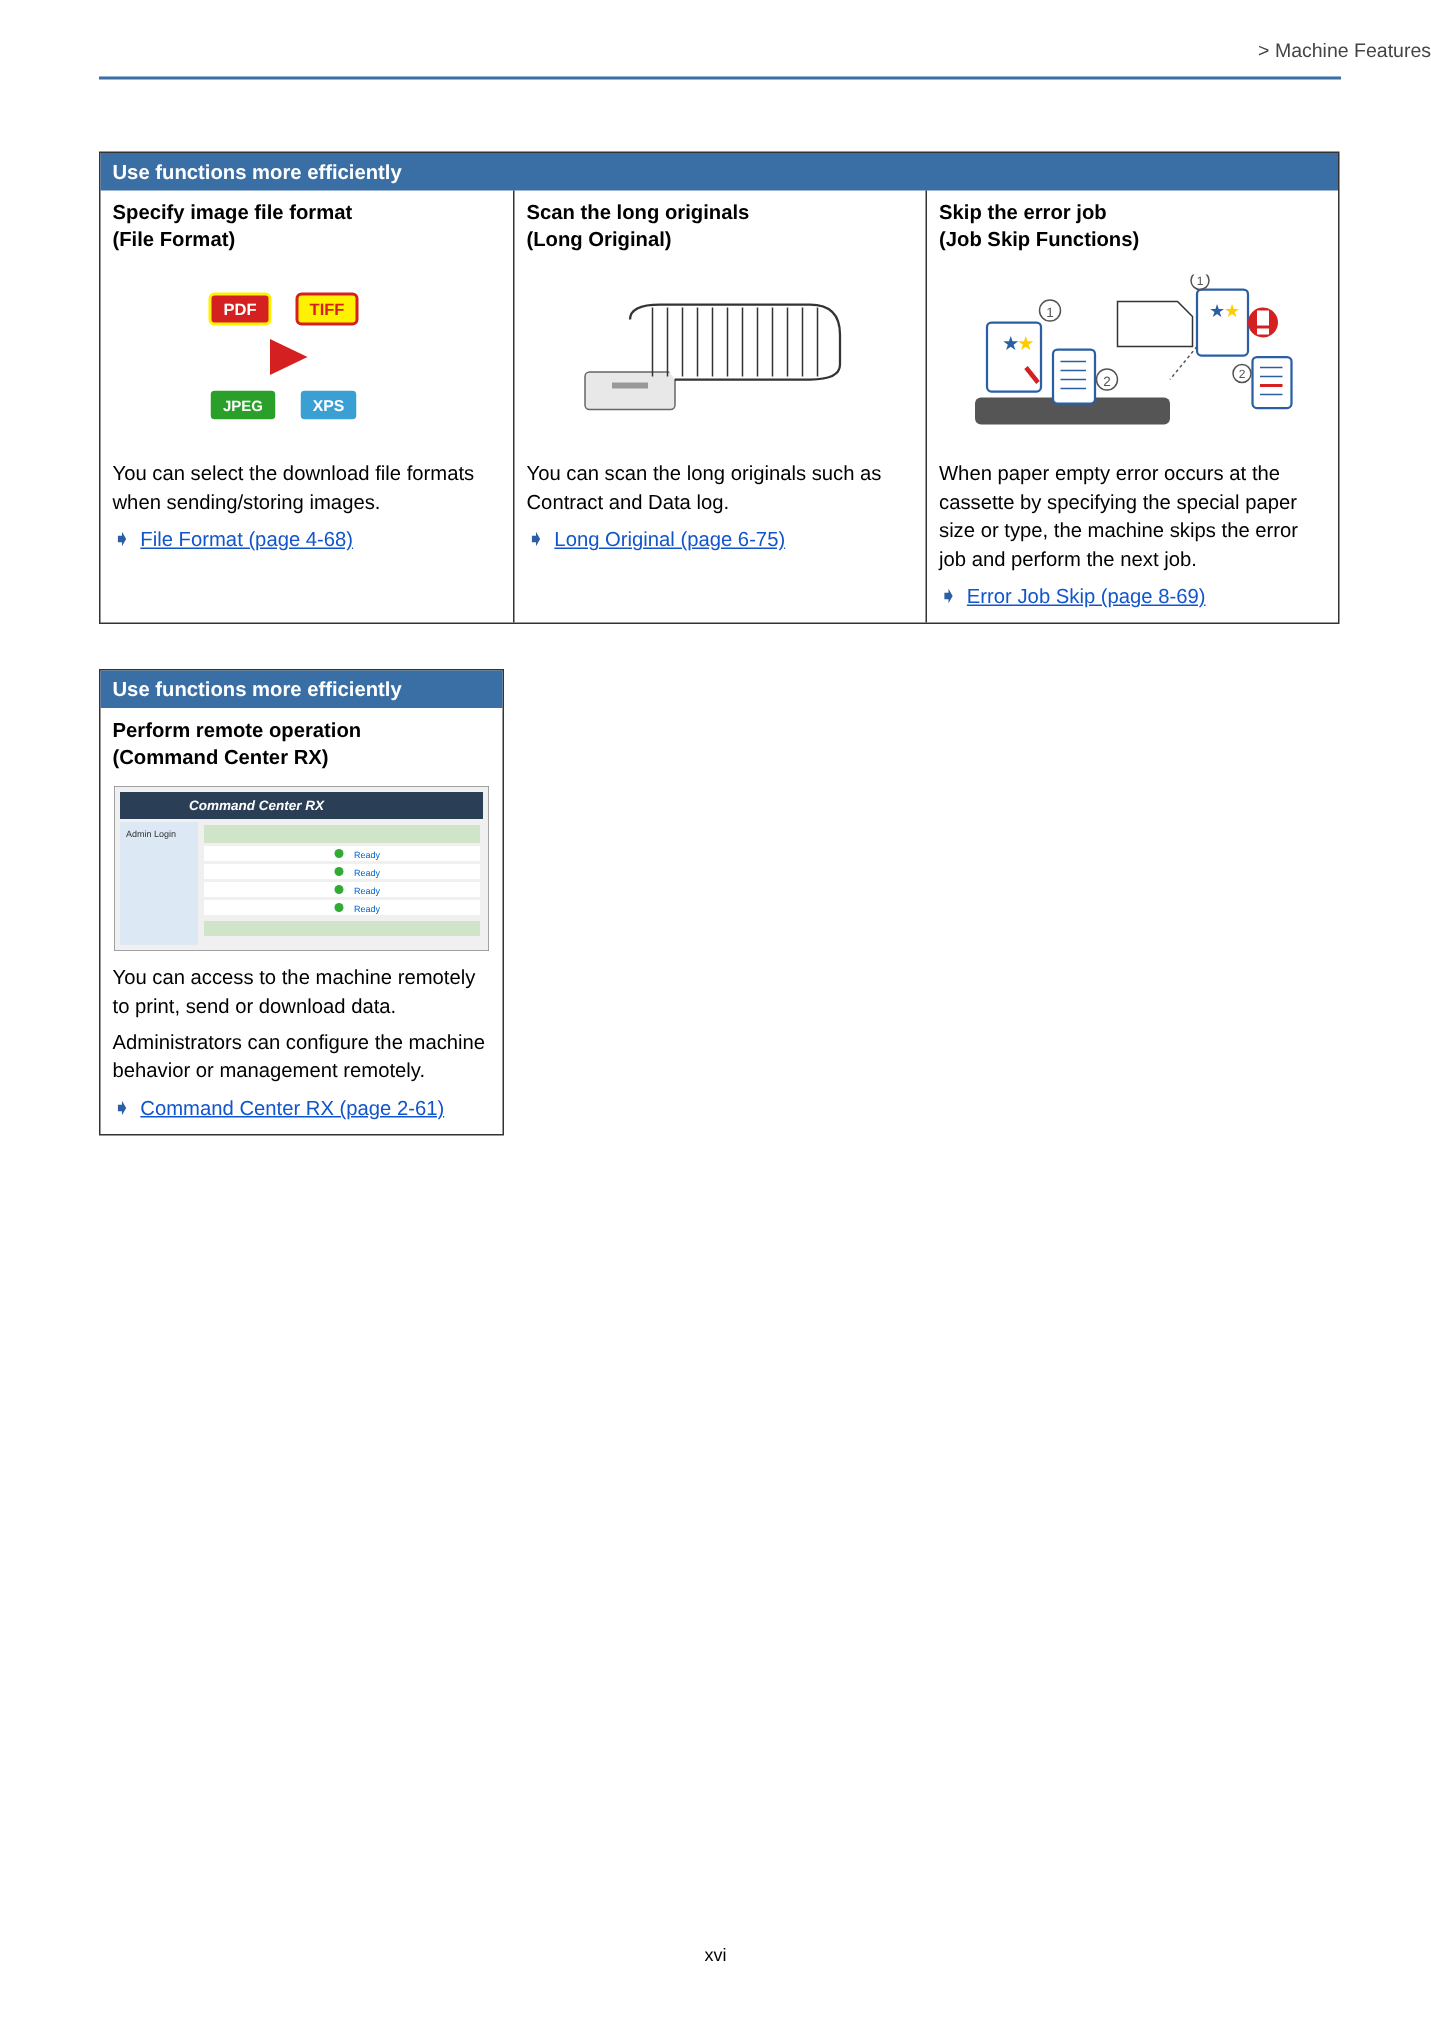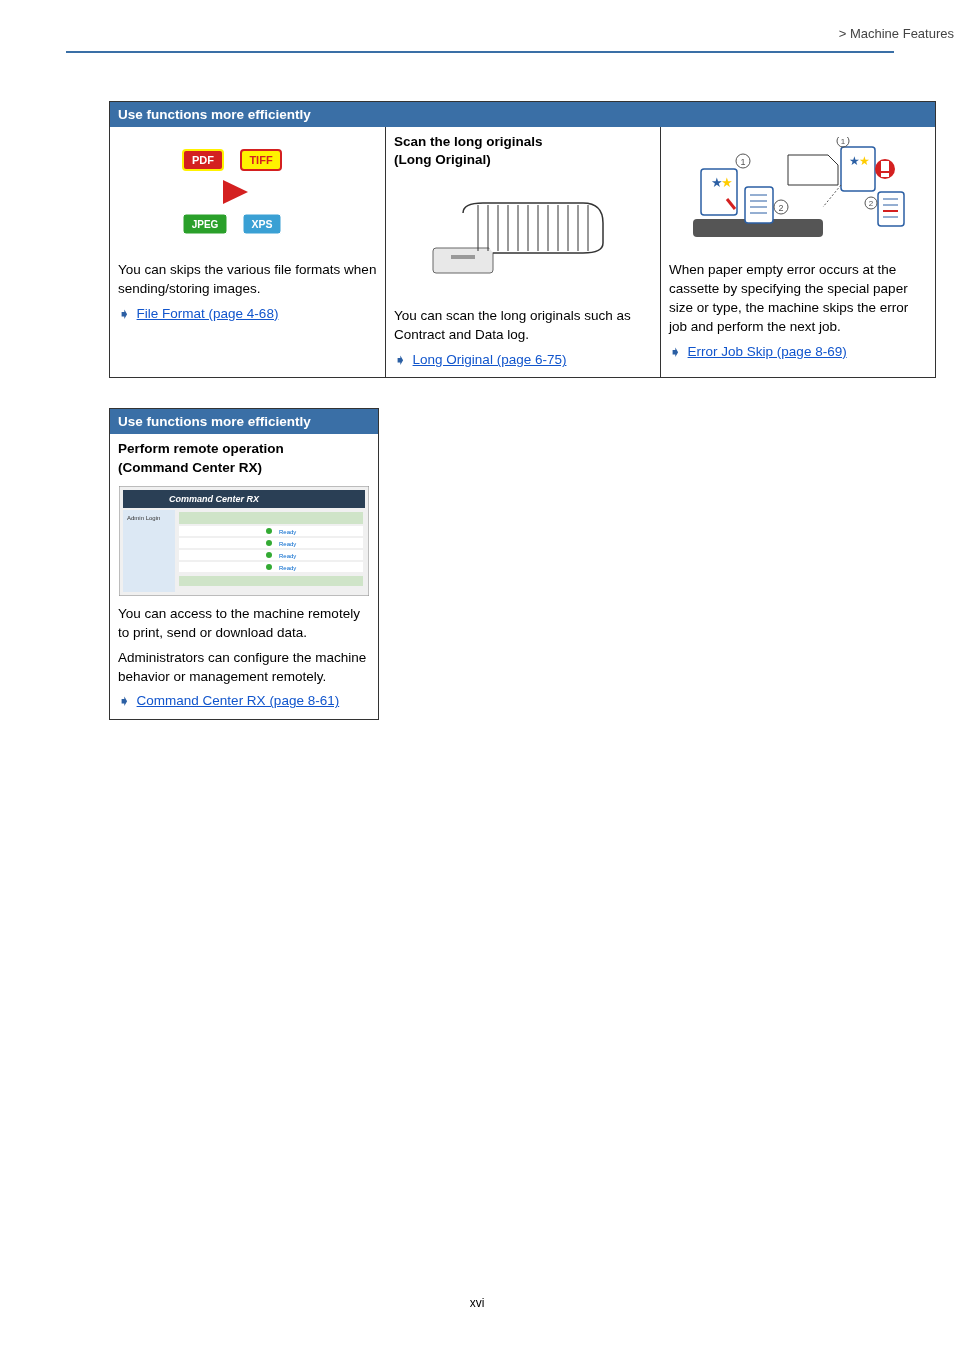--- a/index.html
+++ b/index.html
@@ -27,21 +27,20 @@
     margin-left: 66px;
   }
   .content {
     padding: 48px 0 0 66px;
     width: 828px;
   }
   .row {
     display: flex;
     gap: 8px;
     margin-bottom: 30px;
-    margin-left: 43px;
   }
   .card {
     border: 1px solid #333;
     width: 270px;
     background: #fff;
     display: flex;
     flex-direction: column;
   }
   .card-wide {
     width: 828px;
@@ -123,35 +122,39 @@
 <hr class="hr">
 
 <div class="content">
 
   <div class="row">
     <div class="card card-wide">
       <div class="card-header">Use functions more efficiently</div>
       <div class="row-inner-3">
 
         <div class="inner-col">
+          <div class="card-subheader">
+            <span>Specify image file format</span><br>
+            <span>(File Format)</span>
+          </div>
           <div class="card-figure">
             <svg width="170" height="100" viewBox="0 0 170 100">
               <rect x="20" y="8" width="40" height="20" rx="3" fill="#d42020" stroke="#fff200" stroke-width="2"></rect>
               <text x="40" y="22" text-anchor="middle" fill="#fff" font-size="11" font-family="Arial" font-weight="bold">PDF</text>
               <rect x="78" y="8" width="40" height="20" rx="3" fill="#fff200" stroke="#d42020" stroke-width="2"></rect>
               <text x="98" y="22" text-anchor="middle" fill="#d42020" font-size="11" font-family="Arial" font-weight="bold">TIFF</text>
               <polygon points="60,38 85,50 60,62" fill="#d42020"></polygon>
               <rect x="20" y="72" width="44" height="20" rx="3" fill="#2aa02a" stroke="#fff" stroke-width="1"></rect>
               <text x="42" y="86" text-anchor="middle" fill="#fff" font-size="10" font-family="Arial" font-weight="bold">JPEG</text>
               <rect x="80" y="72" width="38" height="20" rx="3" fill="#3aa0d4" stroke="#fff" stroke-width="1"></rect>
               <text x="99" y="86" text-anchor="middle" fill="#fff" font-size="10.5" font-family="Arial" font-weight="bold">XPS</text>
             </svg>
           </div>
           <div class="card-body">
-            <p>You can skips the various file formats when sending/storing images.</p>
+            <p>You can select the download file formats when sending/storing images.</p>
             <div class="link-row">
               <span class="arrow">➧</span>
               <a class="link">File Format (page 4-68)</a>
             </div>
           </div>
         </div>
 
         <div class="inner-col">
           <div class="card-subheader">
             <span>Scan the long originals</span><br>
@@ -181,20 +184,24 @@
           <div class="card-body">
             <p>You can scan the long originals such as Contract and Data log.</p>
             <div class="link-row">
               <span class="arrow">➧</span>
               <a class="link">Long Original (page 6-75)</a>
             </div>
           </div>
         </div>
 
         <div class="inner-col">
+          <div class="card-subheader">
+            <span>Skip the error job</span><br>
+            <span>(Job Skip Functions)</span>
+          </div>
           <div class="card-figure">
             <svg width="230" height="110" viewBox="0 0 230 110">
               <rect x="10" y="82" width="130" height="18" rx="4" fill="#555"></rect>
               <g transform="translate(18,32)">
                 <rect x="0" y="0" width="36" height="46" rx="3" fill="#fff" stroke="#2b5fa4" stroke-width="1.5"></rect>
                 <text x="10" y="18" fill="#2b5fa4" font-size="13">★</text>
                 <text x="20" y="18" fill="#ffcc00" font-size="13">★</text>
                 <path d="M 26 30 L 34 40" stroke="#d42020" stroke-width="3"></path>
               </g>
               <g transform="translate(62,50)">
@@ -272,21 +279,21 @@
           <circle cx="150" cy="81" r="3" fill="#3a3"></circle>
             <text x="160" y="84" font-size="6" fill="#06c">Ready</text>
           <rect x="60" y="90" width="184" height="10" fill="#cfe4c8"></rect>
         </svg>
       </div>
       <div class="card-body">
         <p>You can access to the machine remotely to print, send or download data.</p>
         <p>Administrators can configure the machine behavior or management remotely.</p>
         <div class="link-row">
           <span class="arrow">➧</span>
-          <a class="link">Command Center RX (page 8-61)</a>
+          <a class="link">Command Center RX (page 2-61)</a>
         </div>
       </div>
     </div>
   </div>
 
 </div>
 
 <div class="page-num">xvi</div>
 
 </body></html>

